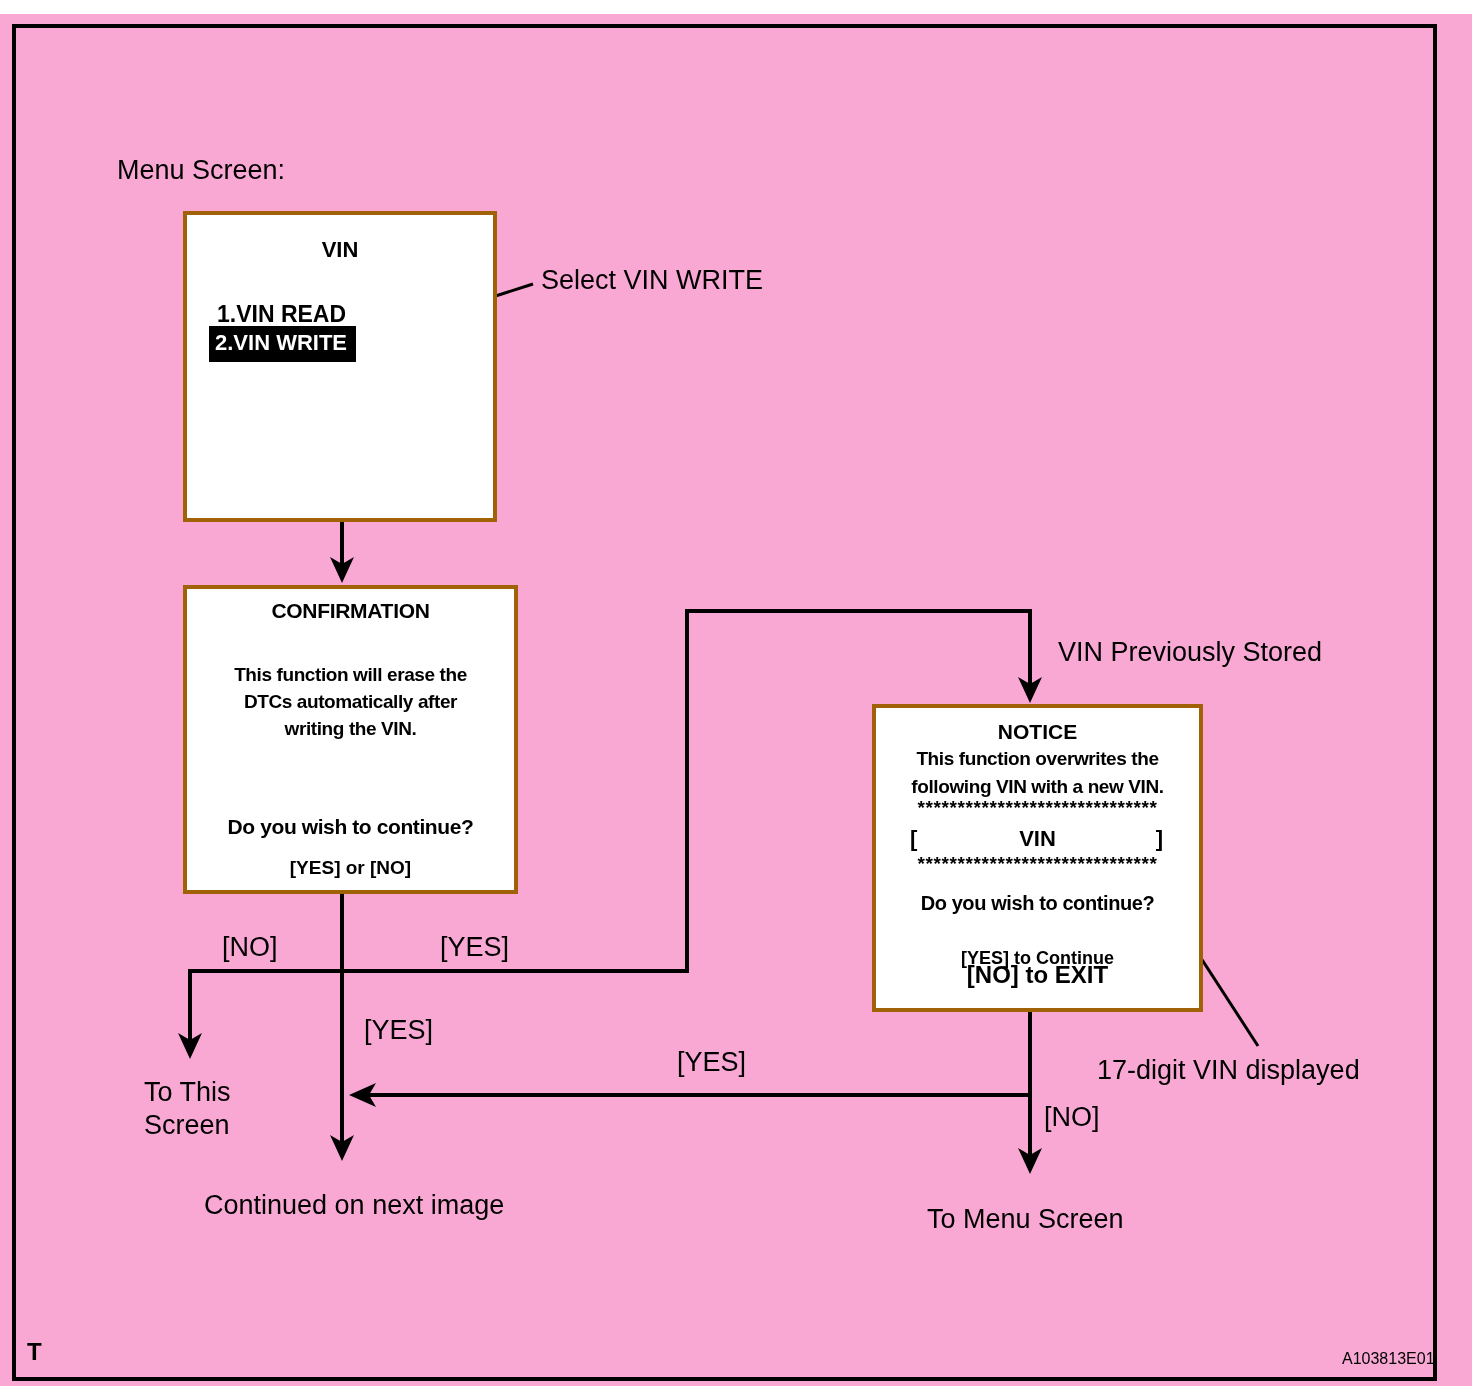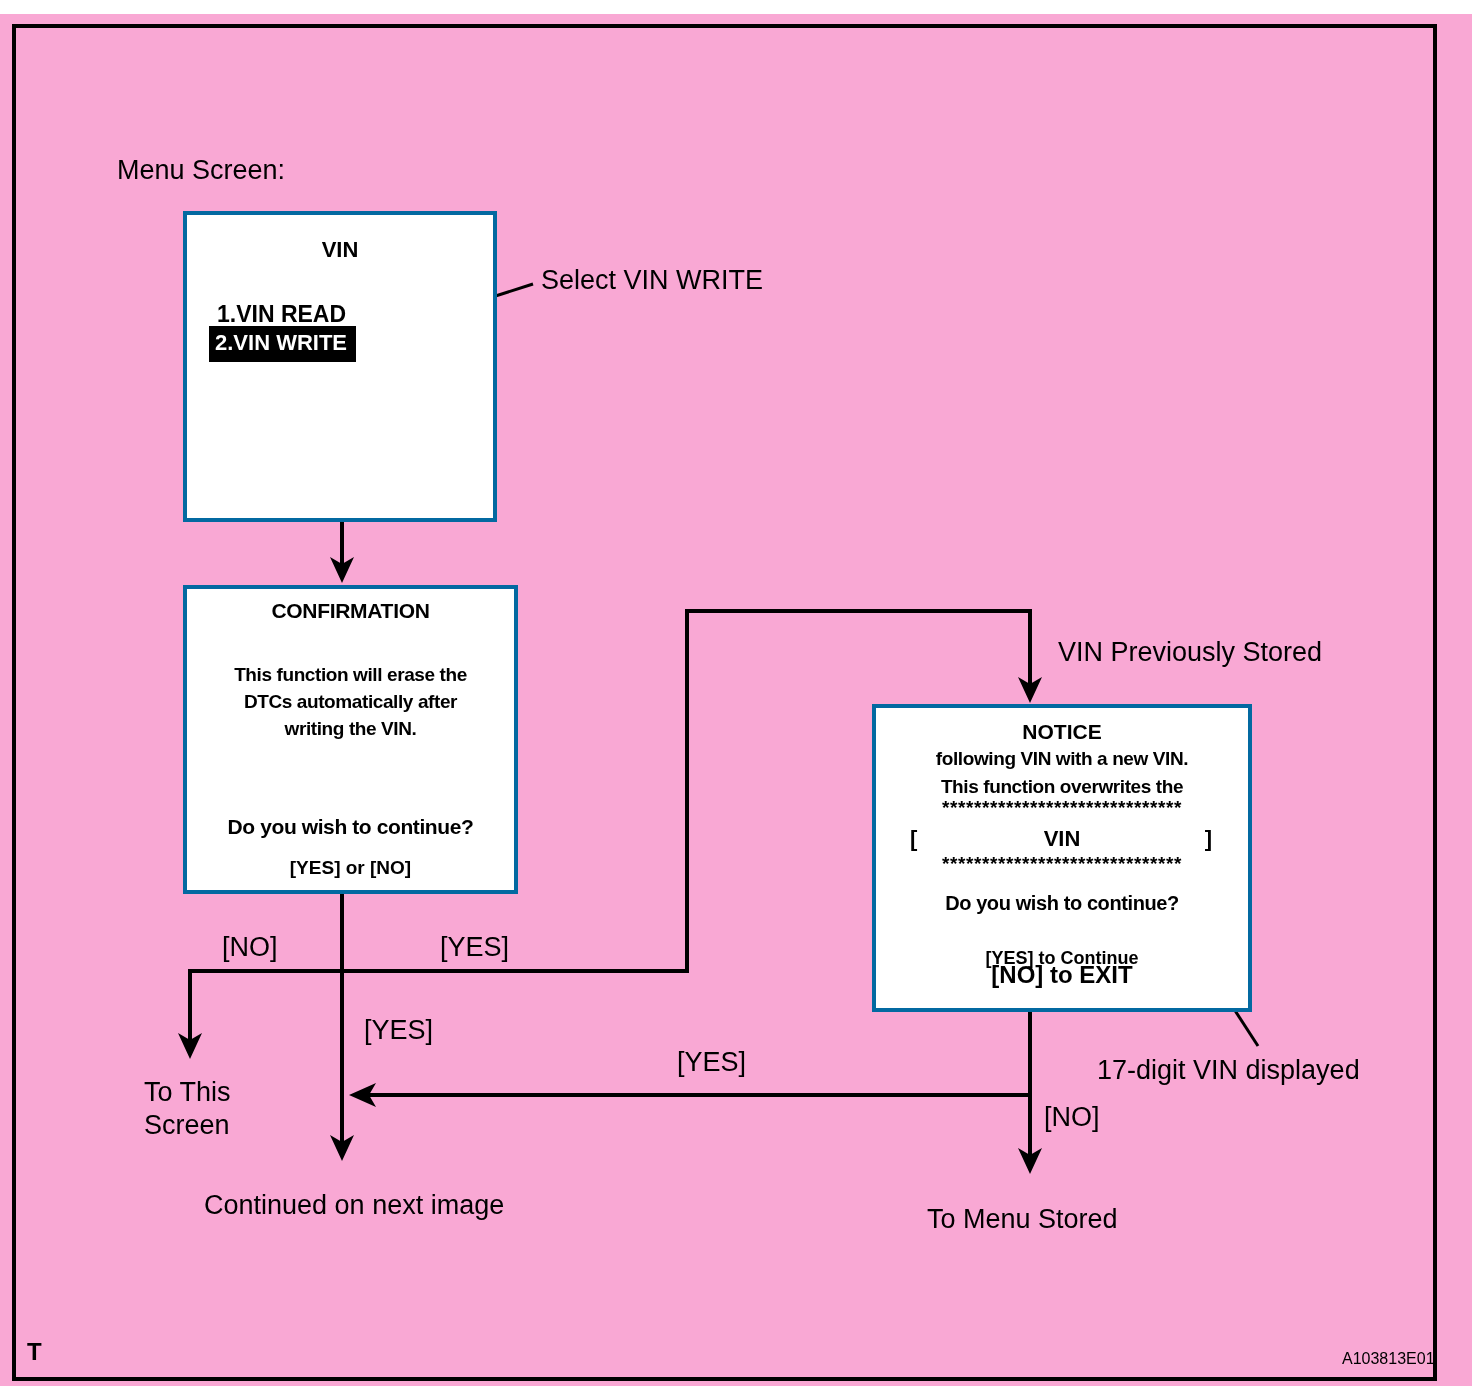--- a/index.html
+++ b/index.html
@@ -6,21 +6,21 @@
   .page{position:relative;width:1472px;height:1386px;background:#f9a8d4;overflow:hidden;
         font-family:"Liberation Sans","DejaVu Sans",sans-serif;color:#000;margin-top:14px;}
   .page-border{position:absolute;left:12px;top:10px;width:1425px;height:1357px;
         border:4px solid #000;box-sizing:border-box;}
   svg.connectors{position:absolute;left:0;top:0;width:1472px;height:1386px;}
 
   .label{position:absolute;font-size:27px;line-height:31px;white-space:nowrap;color:#000;}
   .label.small{font-size:16px;line-height:18px;}
   .label.bold{font-weight:bold;font-size:24px;}
 
-  .screen-box{position:absolute;border:4px solid #0369a1;background:#fff;box-sizing:border-box;text-decoration:underline;}
+  .screen-box{position:absolute;border:4px solid #a16207;background:#fff;box-sizing:border-box;text-decoration:underline;}
   .box-row{position:absolute;left:0;right:0;text-align:center;font-weight:bold;white-space:nowrap;}
   .menu-title{top:22px;font-size:22px;}
   .menu-item1{top:86px;left:30px;right:auto;font-size:23px;}
   .menu-item2{top:111px;left:22px;right:auto;background:#000;color:#fff;
               font-size:22px;padding:4px 9px 6px 6px;}
   .conf-title{top:10px;font-size:21px;letter-spacing:-0.3px;}
   .conf-body{top:72px;font-size:19px;line-height:27px;letter-spacing:-0.4px;}
   .conf-question{top:226px;font-size:21px;letter-spacing:-0.4px;}
   .conf-options{top:268px;font-size:19px;}
   .not-title{top:12px;font-size:21px;}
@@ -83,25 +83,25 @@
     <div class="box-row conf-title">CONFIRMATION</div>
     <div class="box-row conf-body">
       <div>This function will erase the</div>
       <div>DTCs automatically after</div>
       <div>writing the VIN.</div>
     </div>
     <div class="box-row conf-question">Do you wish to continue?</div>
     <div class="box-row conf-options">[YES] or [NO]</div>
   </div>
 
-  <div class="screen-box" style="left:872px;top:690px;width:380px;height:308px;">
+  <div class="screen-box" style="left:872px;top:690px;width:331px;height:308px;">
     <div class="box-row not-title">NOTICE</div>
     <div class="box-row not-body">
+      <div>This function overwrites the</div>
       <div>following VIN with a new VIN.</div>
-      <div>This function overwrites the</div>
     </div>
     <div class="box-row stars-row stars1">******************************</div>
     <div class="box-row vin-row">
       <span class="vin-open">[</span>
       <span>VIN</span>
       <span class="vin-close">]</span>
     </div>
     <div class="box-row stars-row stars2">******************************</div>
     <div class="box-row not-question">Do you wish to continue?</div>
     <div class="box-row not-opt1">[YES] to Continue</div>
@@ -115,18 +115,18 @@
   <div class="label" style="left:364px;top:1001px;">[YES]</div>
   <div class="label" style="left:677px;top:1033px;">[YES]</div>
   <div class="label" style="left:1044px;top:1088px;">[NO]</div>
 
   <div class="label" style="left:144px;top:1062px;line-height:33px;">
     <div>To This</div>
     <div>Screen</div>
   </div>
   <div class="label" style="left:204px;top:1176px;">Continued on next image</div>
   <div class="label" style="left:1097px;top:1041px;">17-digit VIN displayed</div>
-  <div class="label" style="left:927px;top:1190px;">To Menu Stored</div>
+  <div class="label" style="left:927px;top:1190px;">To Menu Screen</div>
 
   <div class="label bold" style="left:27px;top:1322px;">T</div>
   <div class="label small" style="left:1342px;top:1336px;">A103813E01</div>
 
 </div>
 
 </body></html>

